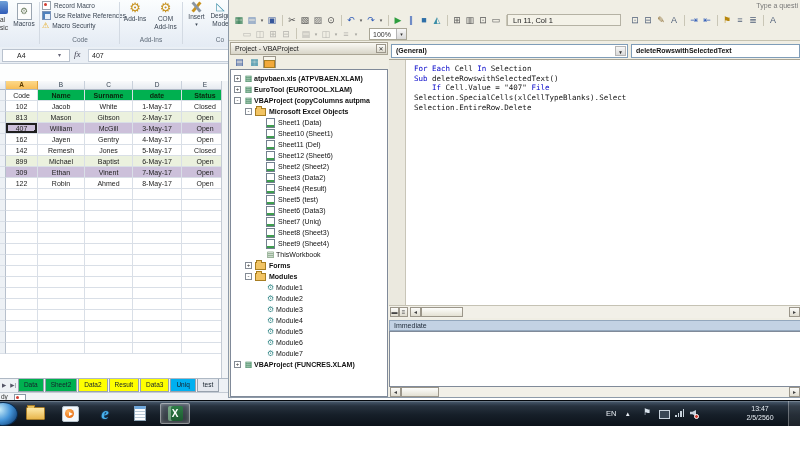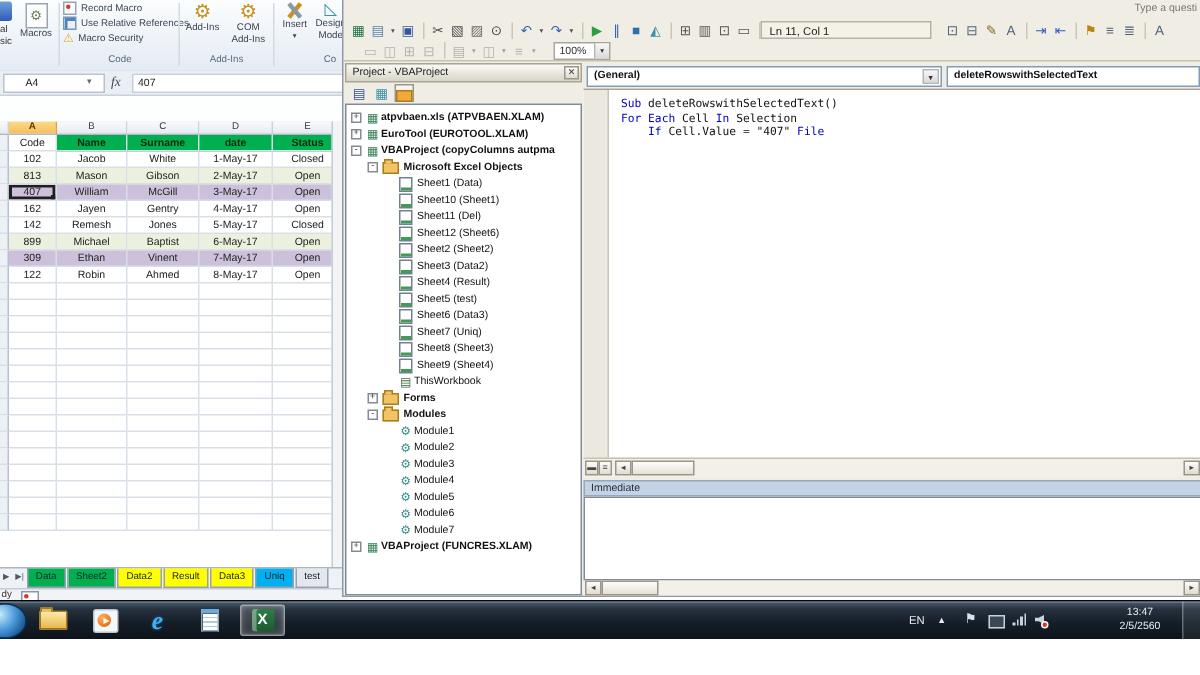--- a/index.html
+++ b/index.html
@@ -660,23 +660,25 @@
     </div>
 
     <div id="combo-l" class="combo"><span>(General)</span>
       <span class="cdd">▾</span>
     </div>
     <div id="combo-r" class="combo">deleteRowswithSelectedText</div>
 
     <div id="codewrap">
       <div id="codemargin"></div>
       <div id="codeblock">
+          <div class="cl"><span class="kw">For Each</span><span class="tx"> Cell </span><span class="kw">In</span><span class="tx"> Selection</span></div>
           <div class="cl"><span class="kw">Sub</span><span class="tx"> deleteRowswithSelectedText()</span></div>
-          <div class="cl"><span class="kw">For Each</span><span class="tx"> Cell </span><span class="kw">In</span><span class="tx"> Selection</span></div>
           <div class="cl"><span class="tx">    </span><span class="kw">If</span><span class="tx"> Cell.Value = "407" </span><span class="kw">File</span></div>
+          <div class="cl"><span class="tx">Selection.SpecialCells(xlCellTypeBlanks).Select</span></div>
+          <div class="cl"><span class="tx">Selection.EntireRow.Delete</span></div>
         </div>
     </div>
     <div id="codebottom">
       <div class="procbtn" style="left:1px;">▬</div>
       <div class="procbtn" style="left:10px;">≡</div>
       <div class="sbarrow" style="left:21px;">◄</div>
       <div class="sthumb" style="left:32px;width:42px;"></div>
       <div class="sbarrow" style="left:400px;">►</div>
     </div>
 

